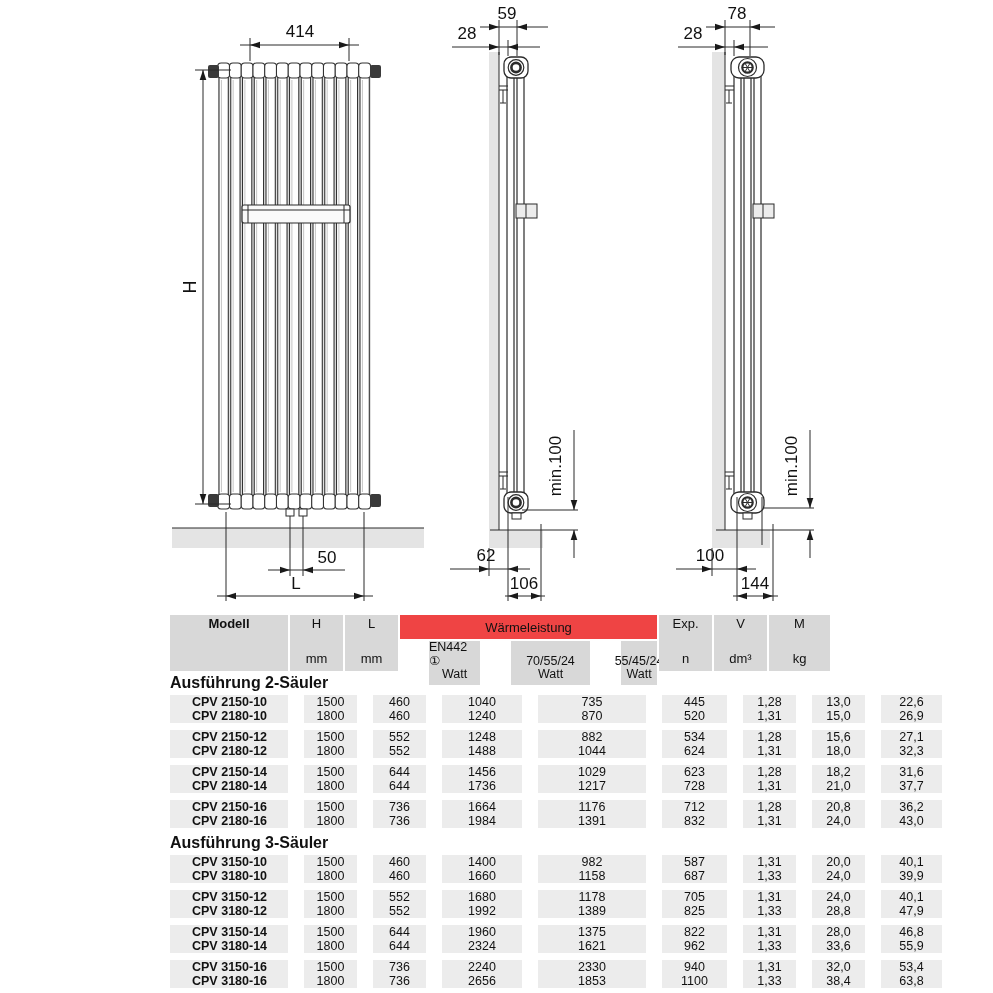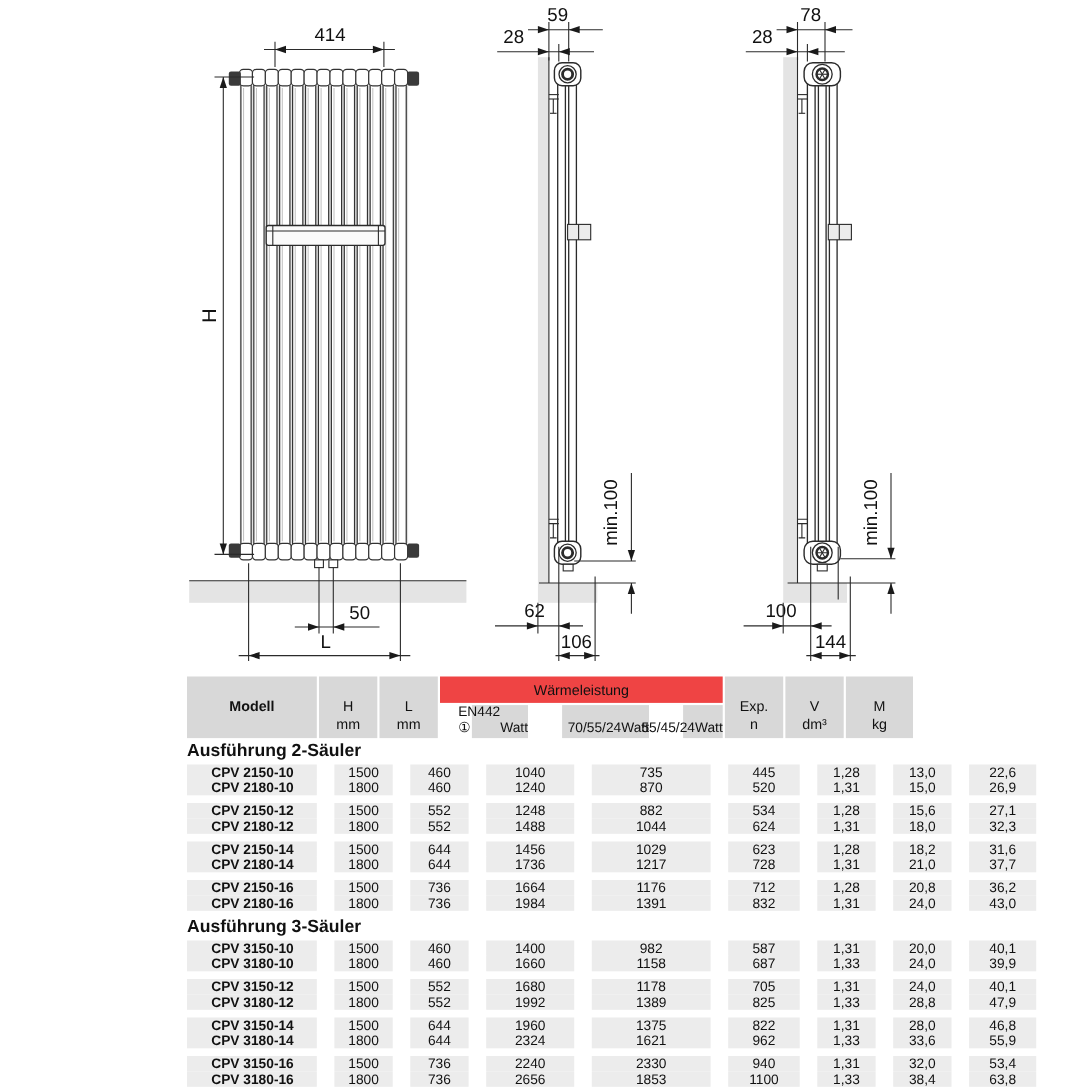--- a/index.html
+++ b/index.html
@@ -11,27 +11,27 @@
   }
   svg text.dim { font-family: "Liberation Sans", "DejaVu Sans", sans-serif;
     font-size: 17px; fill: #111; text-anchor: middle; }
   svg text.dim.big { font-size: 18px; }
 
   .spec-table { position: absolute; left: 170px; top: 615px; width: 660px; }
 
   .thead { display: grid; grid-template-columns: 118px 53px 53px 257px 53px 53px 61px;
     gap: 2px; height: 56px; margin-bottom: 4px; font-size: 13px; }
   .hcell { background: #d8d8d8; display: flex; flex-direction: column;
-    justify-content: space-between; align-items: center; padding: 19px 0 5px; }
+    justify-content: space-between; align-items: center; padding: 1px 0 5px; }
   .hcell .hl.b { font-weight: bold; }
   .hcell.heat { padding: 0; background: transparent; display: block; }
   .heat-top { height: 24px; background: #ef4444; text-align: center; line-height: 25px; margin-bottom: 2px; }
   .heat-sub { display: grid; grid-template-columns: 80px 108px 65px; gap: 2px; height: 30px; }
-  .subc { background: #d8d8d8; display: flex; justify-content: flex-end;
-    align-items: flex-end; padding-bottom: 3px; font-size: 12.5px; line-height: 13.5px; margin-left: 29px; }
+  .subc { background: #d8d8d8; display: flex; flex-direction: column; justify-content: flex-end;
+    align-items: center; padding-bottom: 3px; font-size: 12.5px; line-height: 13.5px; margin-left: 29px; }
 
   .section-title { font-weight: bold; font-size: 16px; height: 16px; line-height: 16px; margin: 2px 0 4px; }
   .pair { margin-bottom: 7px; }
   .trow { display: grid; grid-template-columns: 118px 53px 53px 80px 108px 65px 53px 53px 61px;
     gap: 16px; height: 14px; line-height: 14px; font-size: 12.5px; }
   .trow .cell { background: #ececec; text-align: center; }
   .trow .cell.model { text-align: left; padding-left: 22px; font-weight: bold; }
 </style>
 </head>
 <body>

